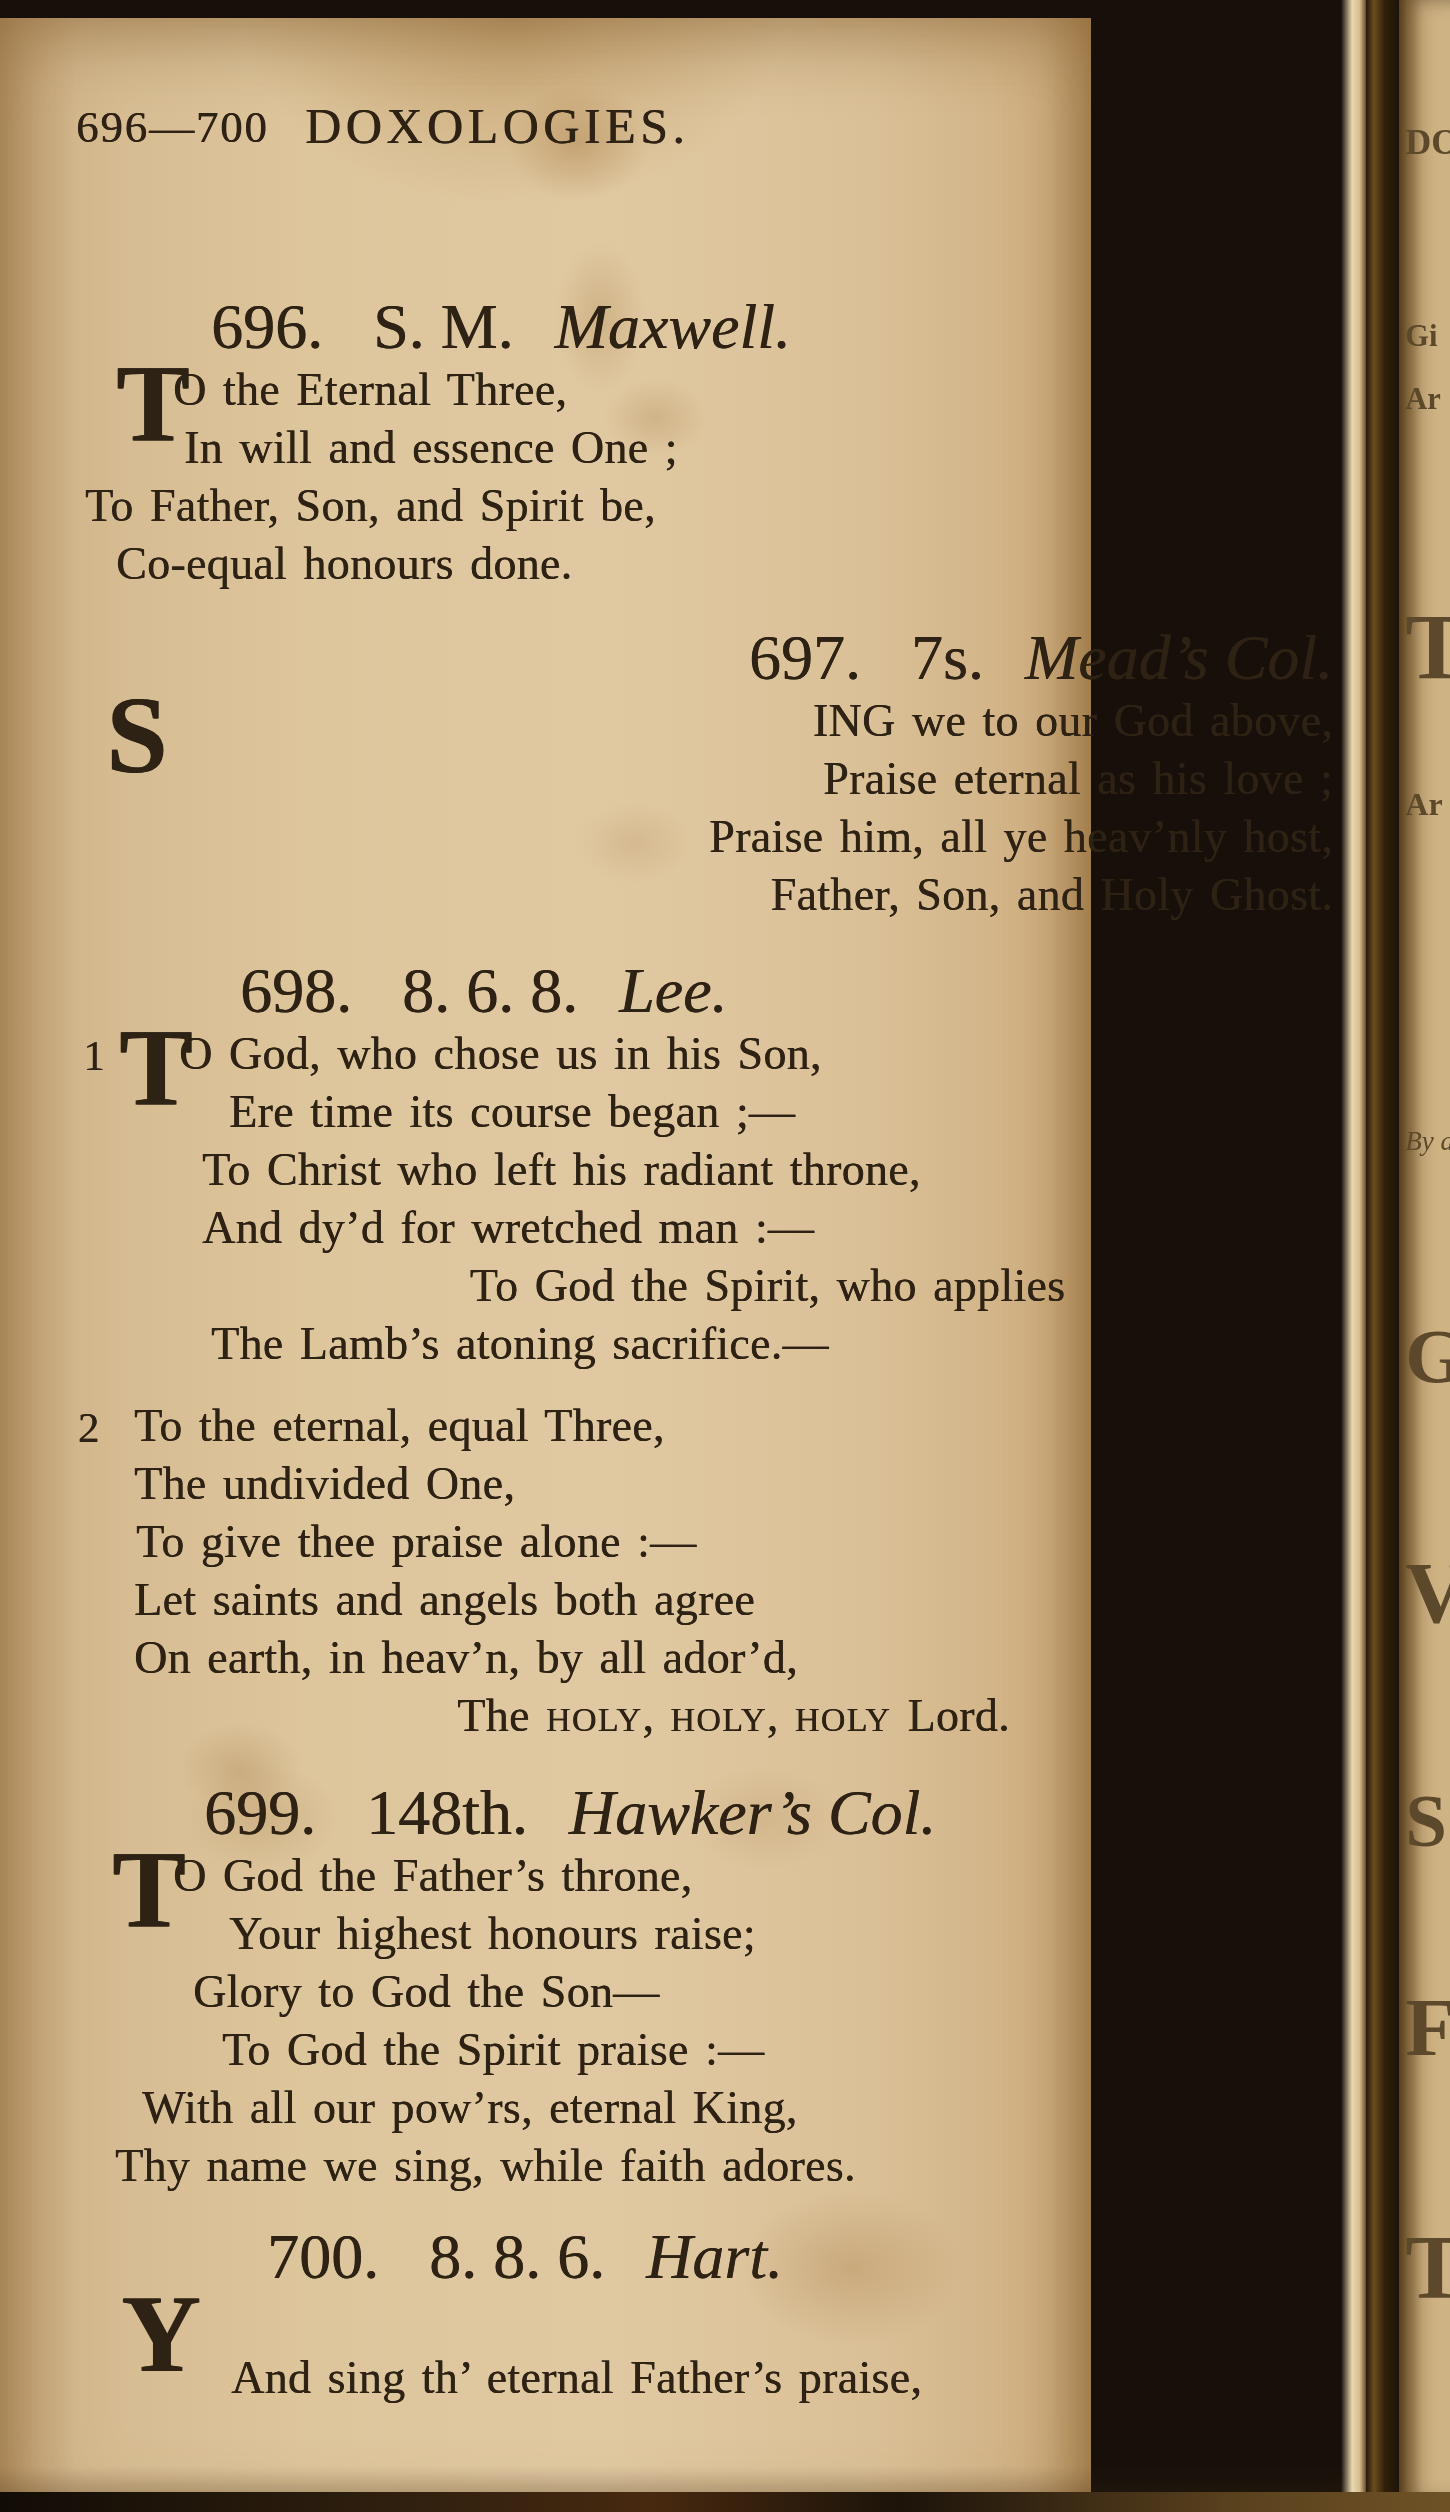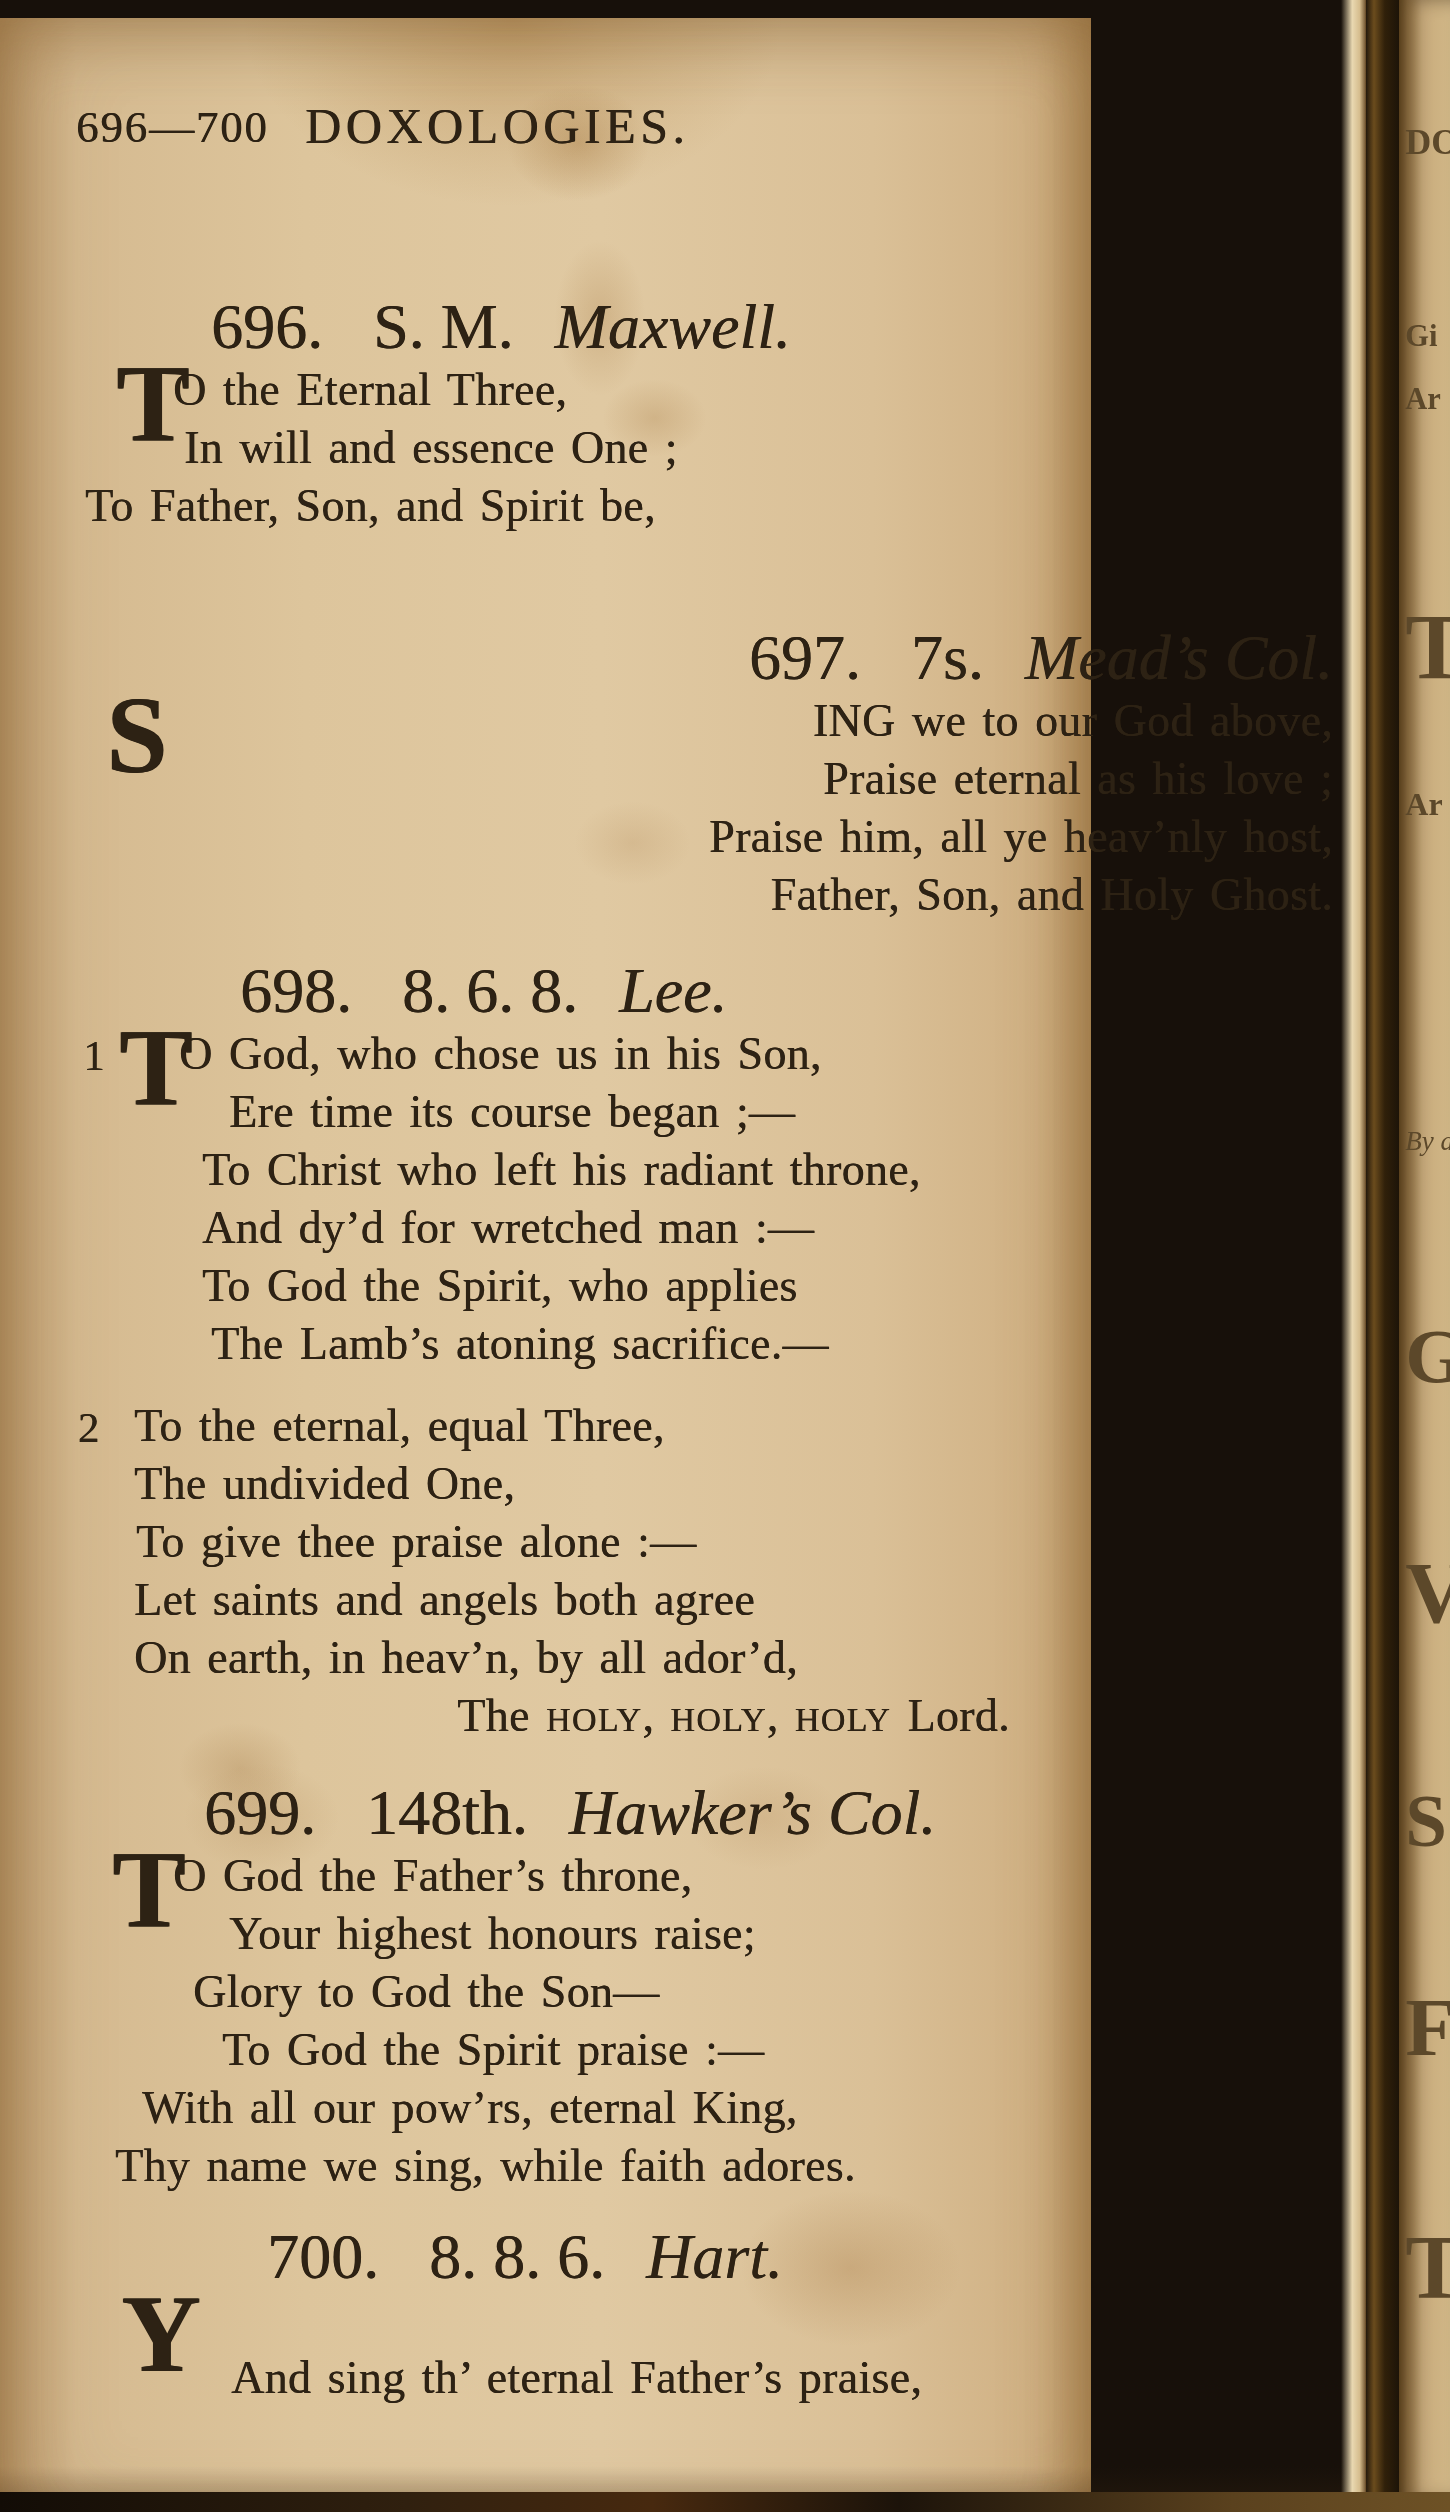--- a/index.html
+++ b/index.html
@@ -89,39 +89,40 @@
       <span class="range">696—700</span>
       <span class="title">DOXOLOGIES.</span>
     </div>
     <div id="hymns">
         <div class="hymn" style="top: 272px;">
           <div class="heading" style="padding-left: 135px;"><span class="h-num">696.</span><span class="h-meter">S. M.</span><span class="h-source">Maxwell.</span></div>
           <div>
             <div class="line" style="padding-left: 97px;"><span class="dropcap" style="left: 40px;">T</span><span>O the Eternal Three,</span></div>
             <div class="line" style="padding-left: 108px;"><span>In will and essence One ;</span></div>
             <div class="line" style="padding-left: 9px;"><span>To Father, Son, and Spirit be,</span></div>
+            <div class="line" style="padding-left: 40px;"><span>Co-equal honours done.</span></div>
           </div>
         </div>
         <div class="hymn" style="top: 603px; text-align: right;">
           <div class="heading" style="padding-left: 142px;"><span class="h-num">697.</span><span class="h-meter">7s.</span><span class="h-source">Mead’s Col.</span></div>
           <div>
             <div class="line" style="padding-left: 90px;"><span class="dropcap" style="left: 30px;">S</span><span>ING we to our God above,</span></div>
             <div class="line" style="padding-left: 84px;"><span>Praise eternal as his love ;</span></div>
             <div class="line" style="padding-left: 57px;"><span>Praise him, all ye heav’nly host,</span></div>
             <div class="line" style="padding-left: 57px;"><span>Father, Son, and Holy Ghost.</span></div>
           </div>
         </div>
         <div class="hymn" style="top: 936px;">
           <div class="heading" style="padding-left: 164px;"><span class="h-num">698.</span><span class="h-meter">8. 6. 8.</span><span class="h-source">Lee.</span></div>
           <div>
             <div class="line" style="padding-left: 103px;"><span class="verse-num" style="left: 7.2px;">1</span><span class="dropcap" style="left: 43px;">T</span><span>O God, who chose us in his Son,</span></div>
             <div class="line" style="padding-left: 153px;"><span>Ere time its course began ;—</span></div>
             <div class="line" style="padding-left: 126px;"><span>To Christ who left his radiant throne,</span></div>
             <div class="line" style="padding-left: 126px;"><span>And dy’d for wretched man :—</span></div>
-            <div class="line" style="padding-left: 126px;"><span>To God the Spirit, who applies</span></div>
+            <div class="line" style="padding-left: 126px; text-align: center;"><span>To God the Spirit, who applies</span></div>
             <div class="line" style="padding-left: 135px;"><span>The Lamb’s atoning sacrifice.—</span></div>
             <div class="line v2" style="padding-left: 58px;"><span class="verse-num" style="left: 1.8px;">2</span><span>To the eternal, equal Three,</span></div>
             <div class="line" style="padding-left: 58px;"><span>The undivided One,</span></div>
             <div class="line" style="padding-left: 60px;"><span>To give thee praise alone :—</span></div>
             <div class="line" style="padding-left: 58px;"><span>Let saints and angels both agree</span></div>
             <div class="line" style="padding-left: 58px;"><span>On earth, in heav’n, by all ador’d,</span></div>
             <div class="line" style="padding-left: 58px; text-align: center;"><span>The <span class="sc">HOLY</span>, <span class="sc">HOLY</span>, <span class="sc">HOLY</span> Lord.</span></div>
           </div>
         </div>
         <div class="hymn" style="top: 1758px;">

